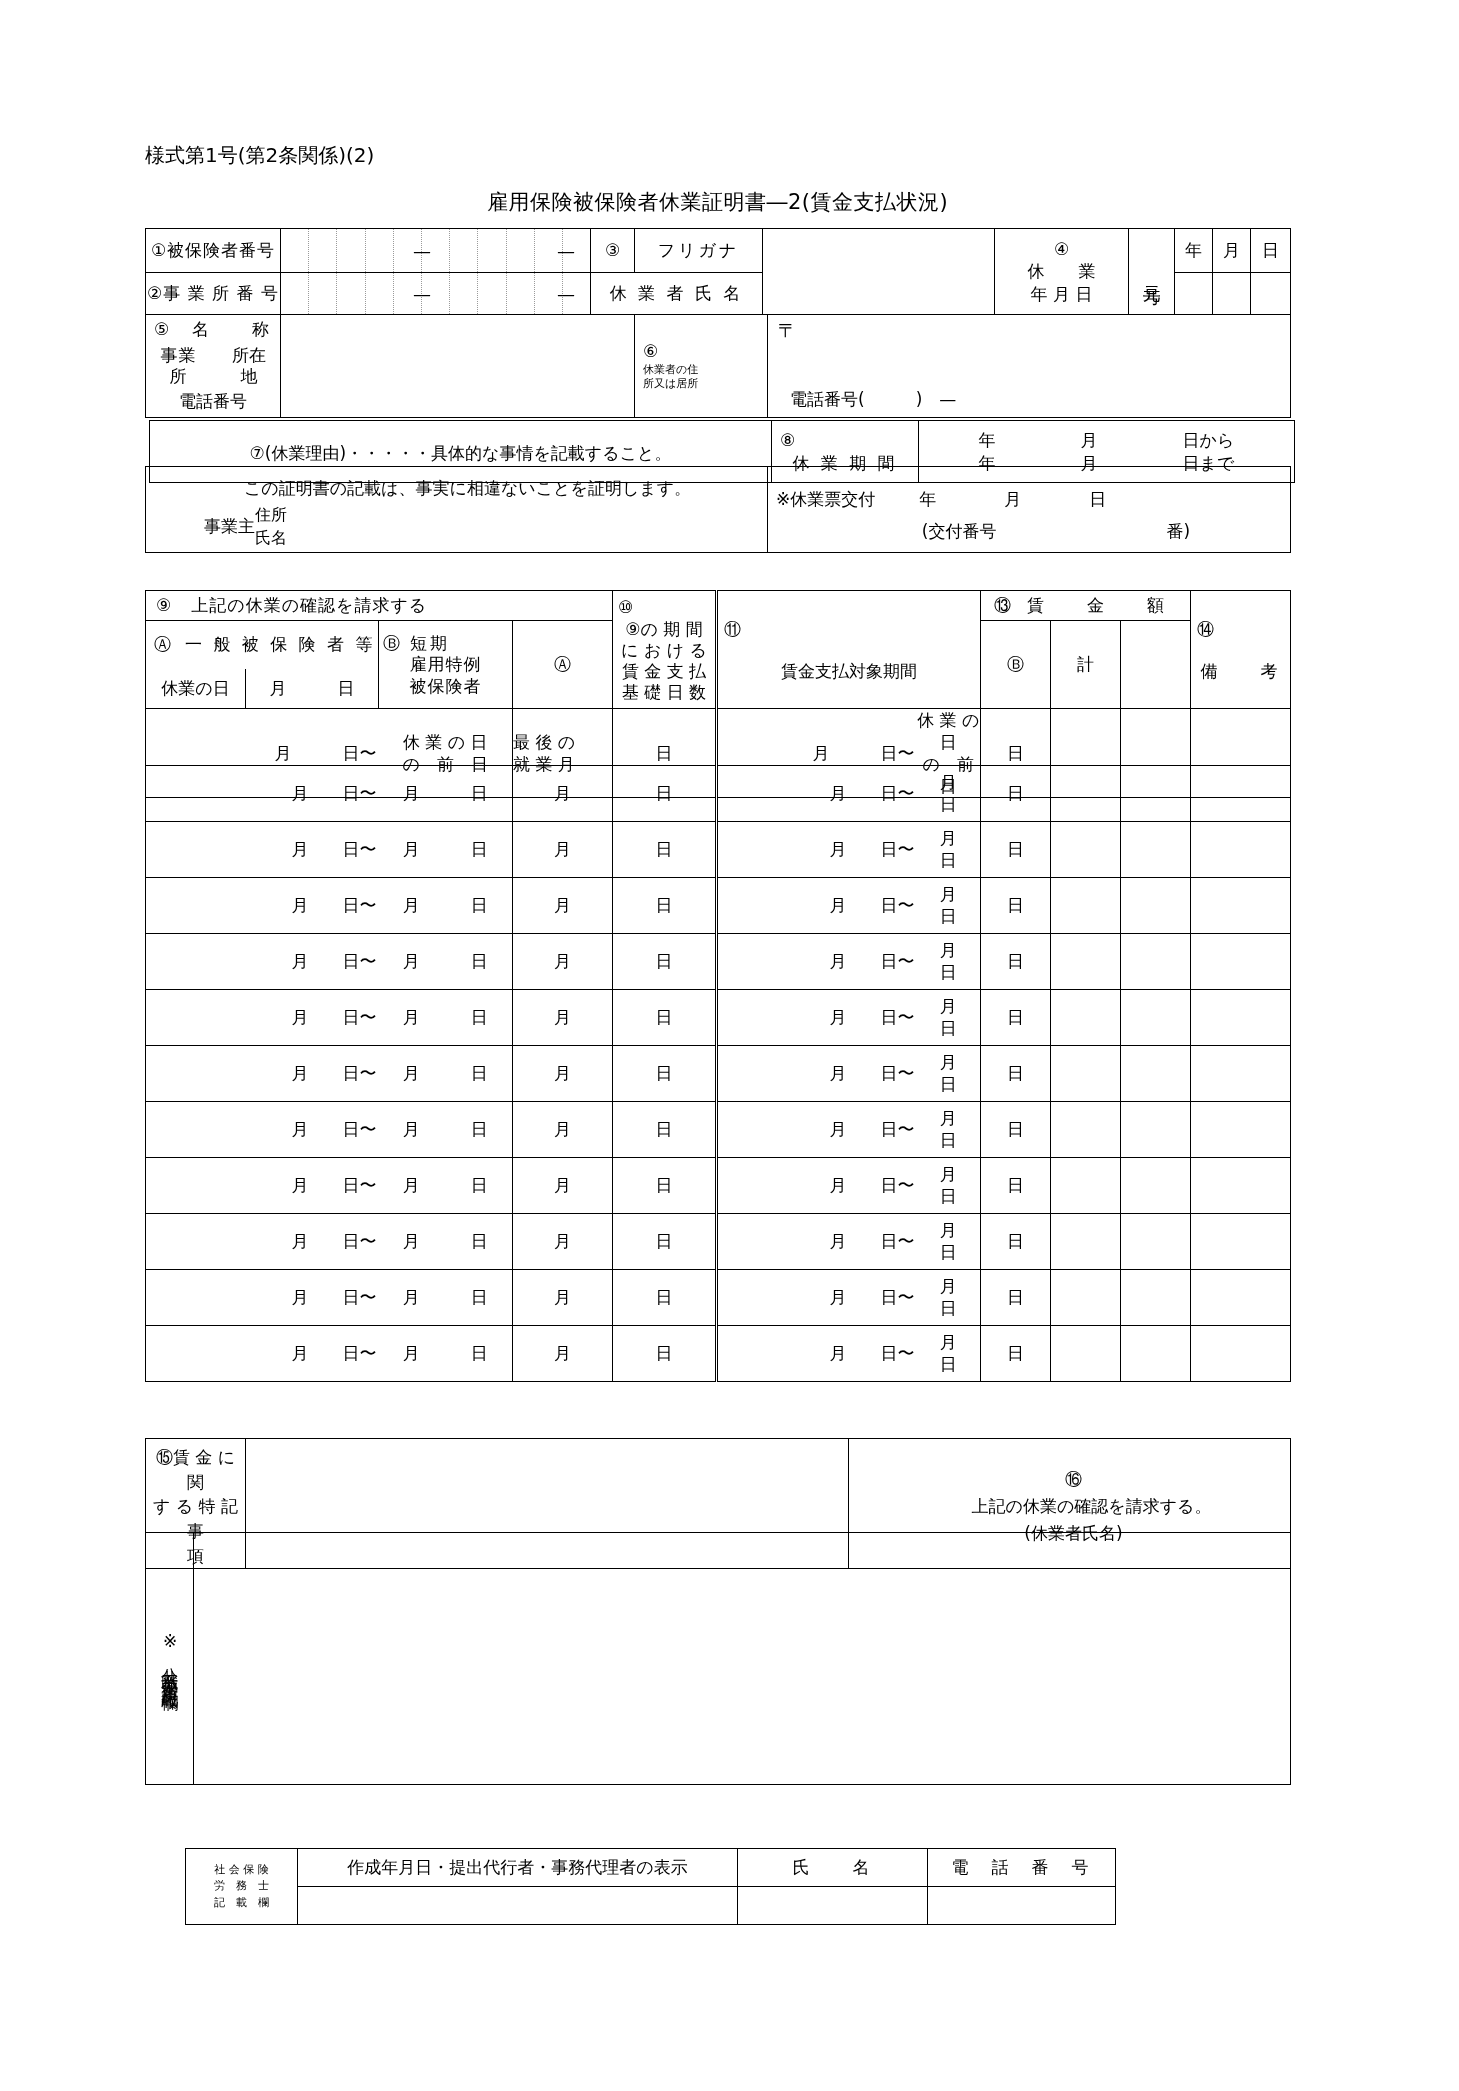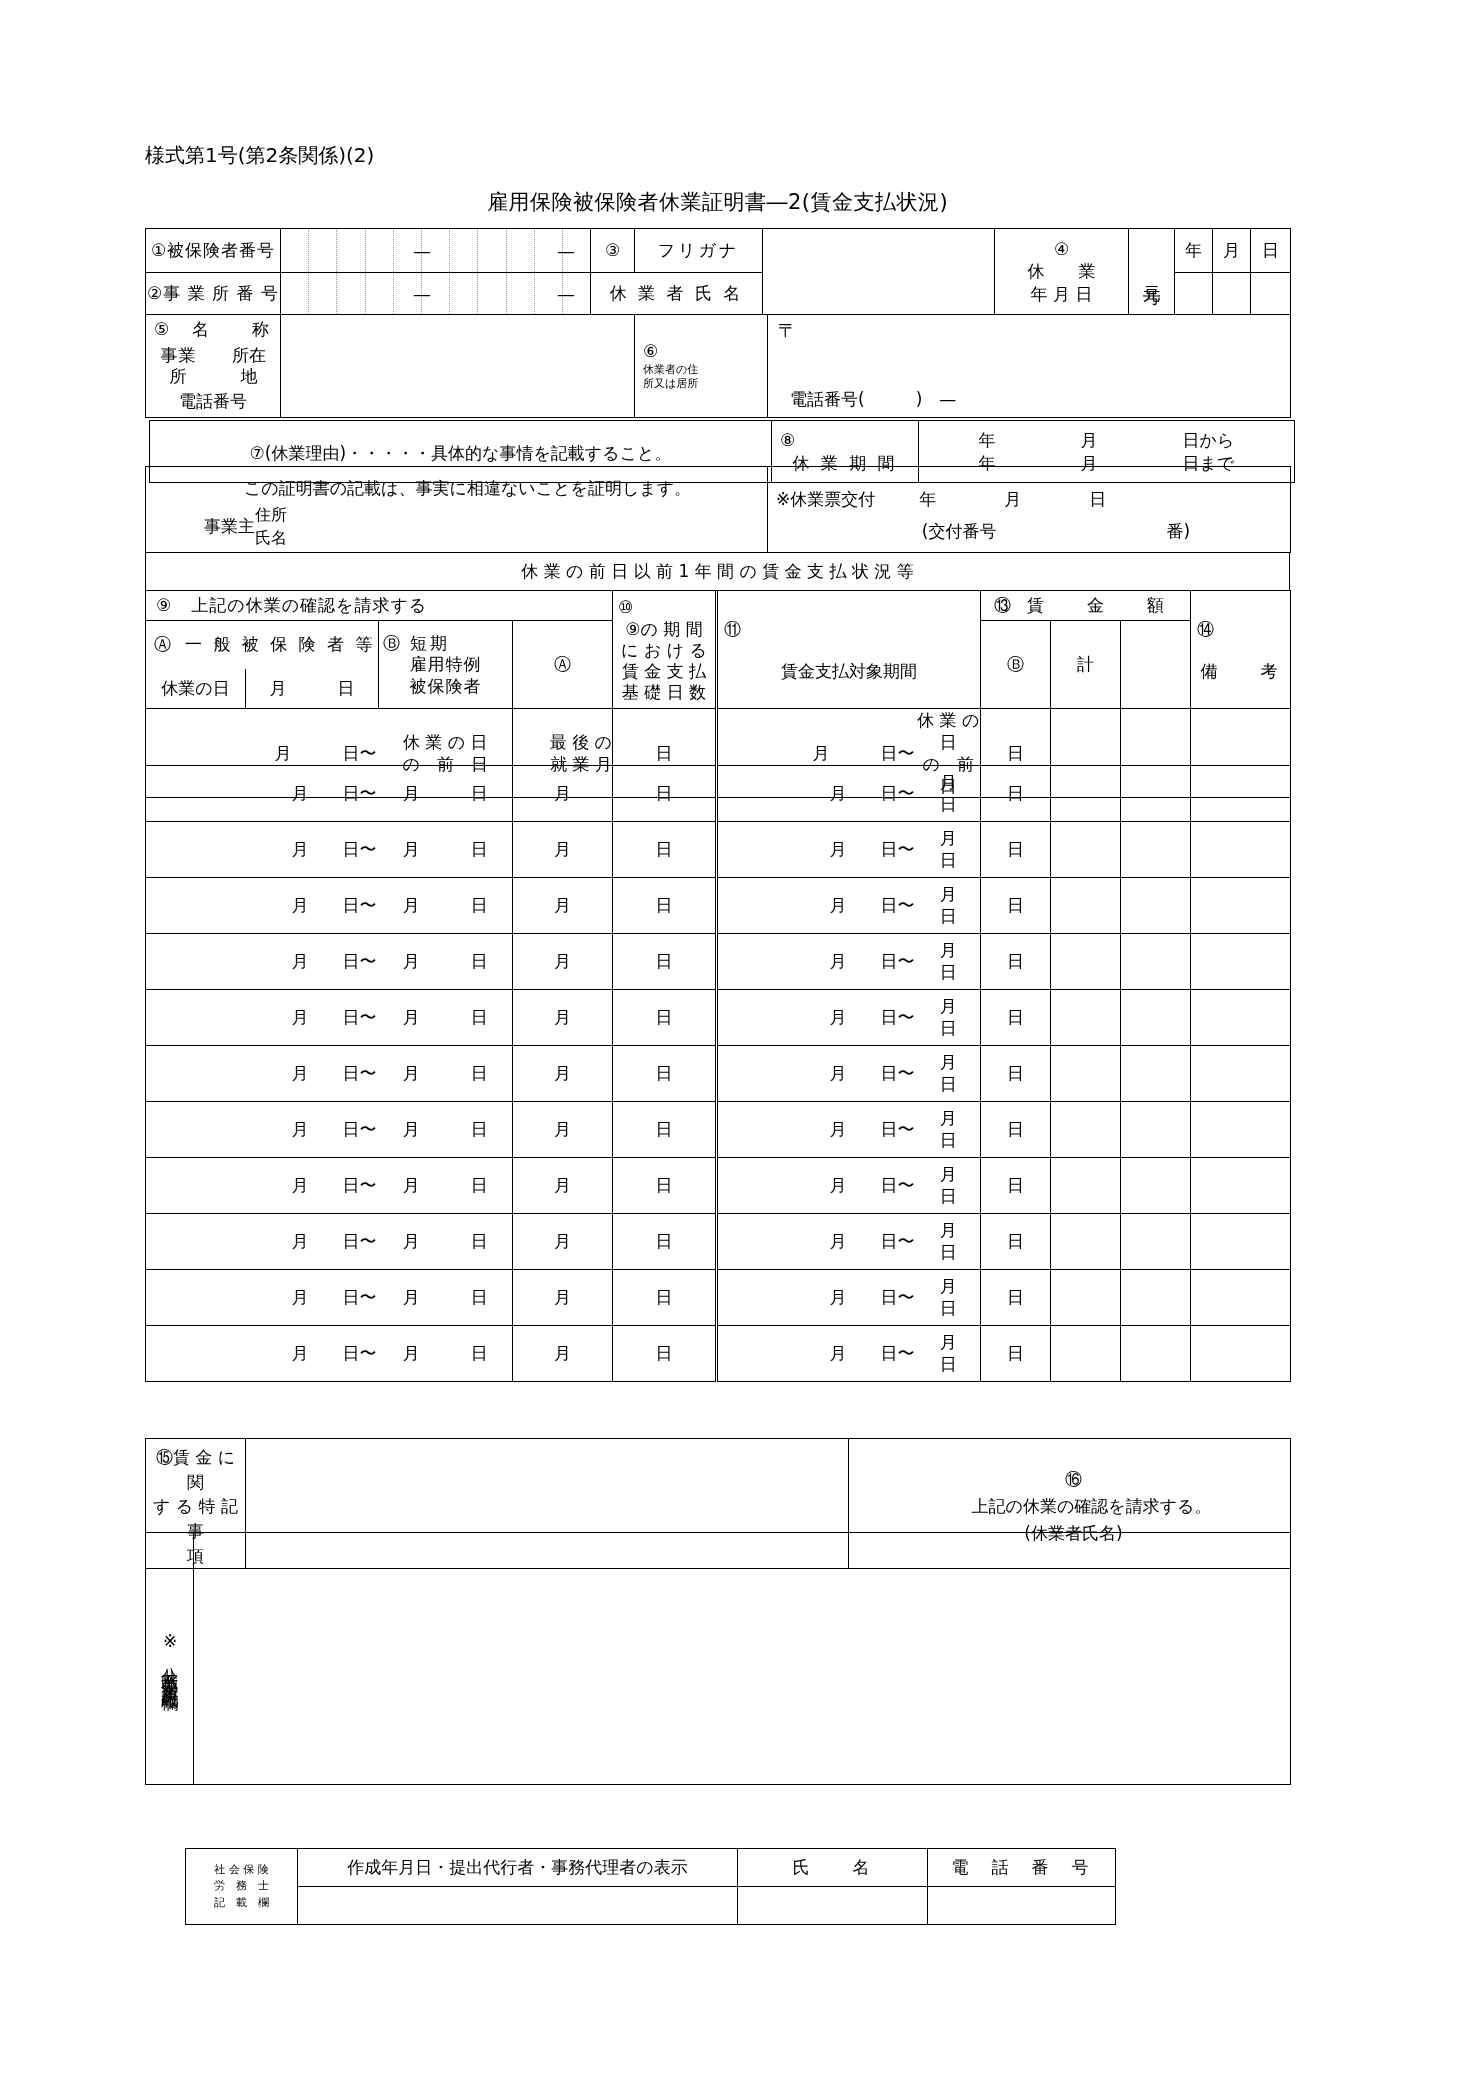--- a/index.html
+++ b/index.html
@@ -297,27 +297,20 @@
         <div style="display:flex; padding:12px 0 0 8px;">
           <span>※休業票交付</span>
           <span style="margin-left:44px;">年　　　　月　　　　日</span>
         </div>
         <div style="text-align:center; margin-top:10px; padding-left:54px;">(交付番号　　　　　　　　　　番)</div>
       </td>
     </tr>
   </tbody>
     </table>
 
-  <table class="tbl" style="left:145px; top:552px; width:1145px;">
-    <tbody>
-        <tr style="height:38px;">
-      <td class="c big">休 業 の 前 日 以 前 1 年 間 の 賃 金 支 払 状 況 等</td>
-    </tr>
-  </tbody>
-    </table>
 
   <table class="tbl" style="left:145px; top:590px; width:1145px;">
     <colgroup>
       <col style="width:100px">
         <col style="width:133px">
         <col style="width:134px">
       <col style="width:100px">
       <col style="width:104px">
       <col style="width:200px">
         <col style="width:64px">
@@ -386,21 +379,21 @@
           <span>月　　　日〜</span>
         </div>
       </td>
       <td class="bl0">
         <div class="two-line small" style="align-items:center;">
           <span>休 業 の 日</span>
           <span>の　前　日</span>
         </div>
       </td>
       <td>
-        <div class="two-line small" style="align-items:flex-end;">
+        <div class="two-line small" style="align-items:flex-start;">
           <span>最 後 の</span>
           <span>就 業 月</span>
         </div>
       </td>
       <td class="r thickr">日</td>
       <td class="br0">
         <div class="fr" style="justify-content:flex-end; padding-right:2px;">
           <span>月　　　日〜</span>
         </div>
       </td>

